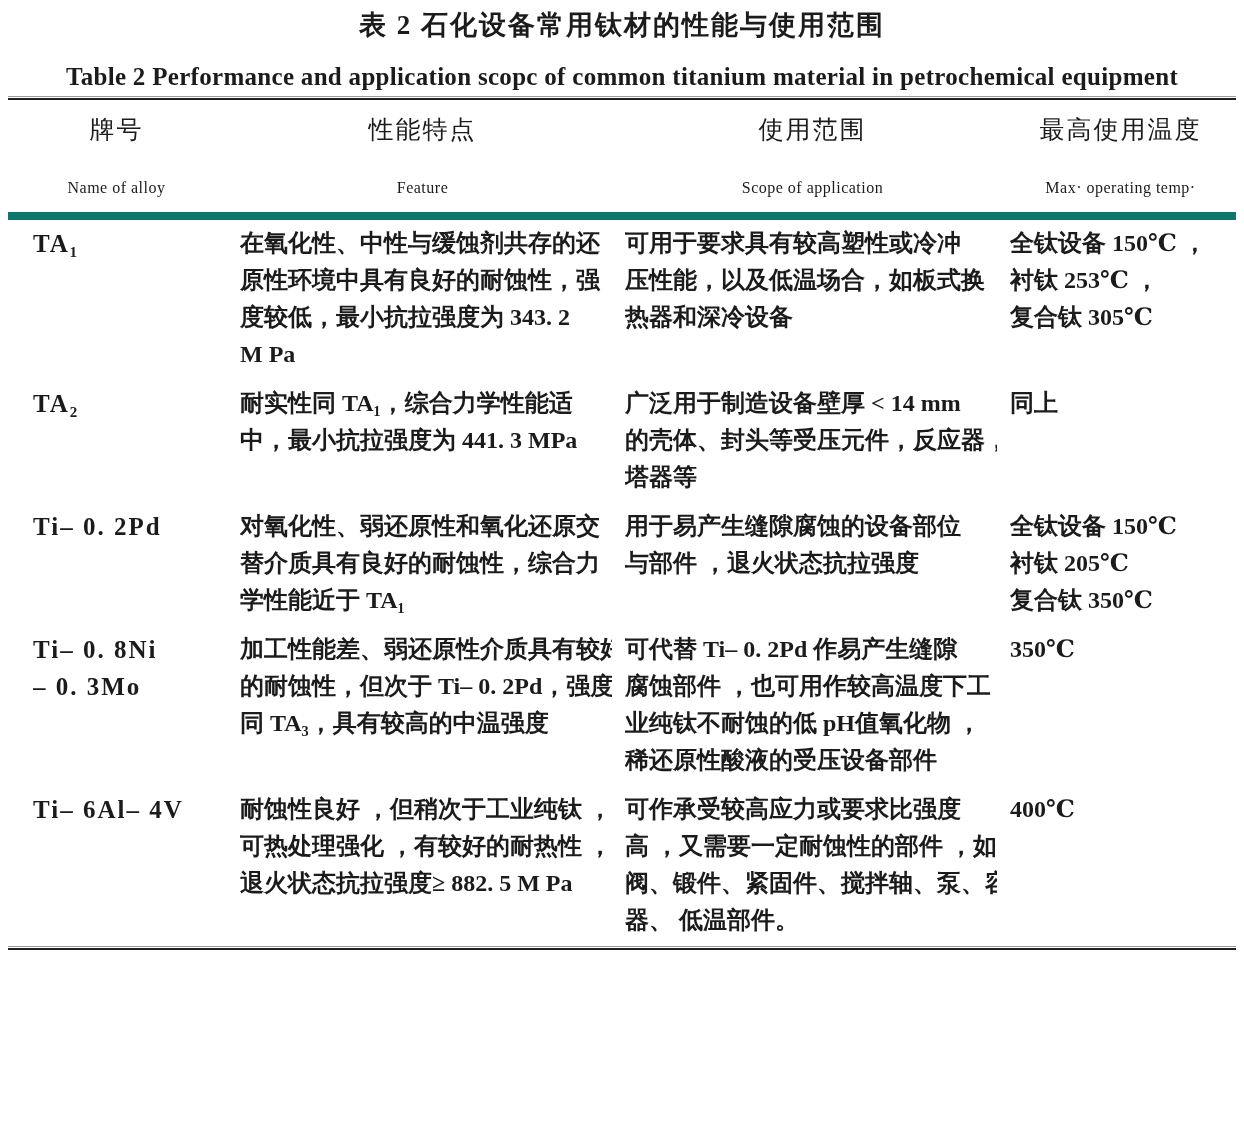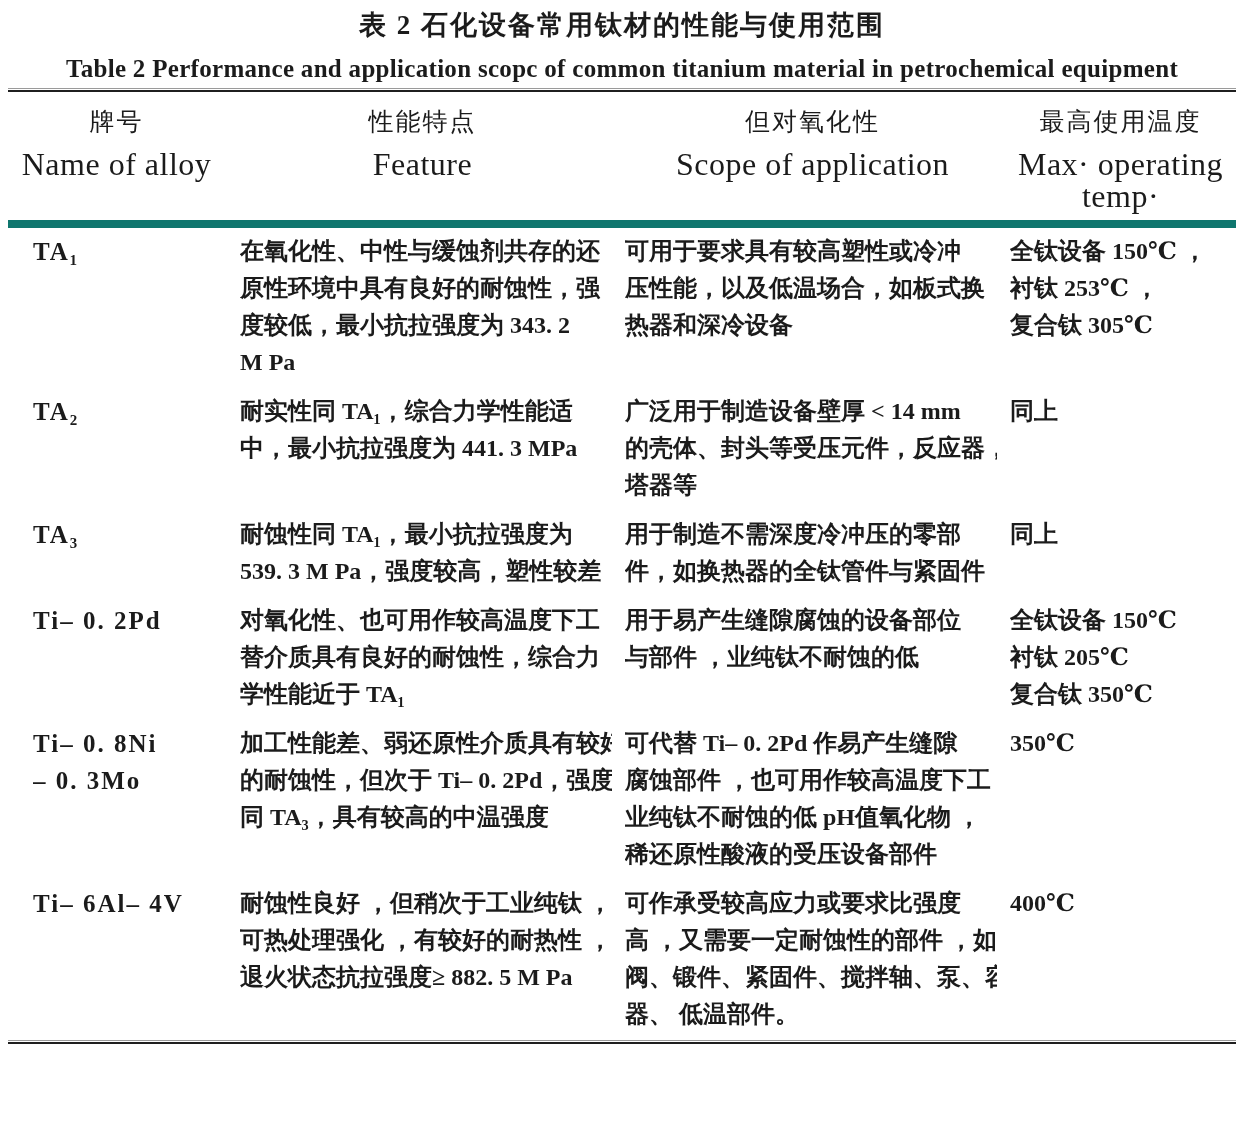--- a/index.html
+++ b/index.html
@@ -18,21 +18,21 @@
     font-size: 27px;
     line-height: 34px;
     padding-top: 8px;
     letter-spacing: 2px;
   }
   .title-en {
     text-align: center;
     font-weight: 700;
     font-size: 25px;
     line-height: 30px;
-    margin-top: 12px;
+    margin-top: 20px;
     letter-spacing: 0.3px;
   }
   .rule {
     margin: 0 8px;
     height: 1px;
     border-top: 1px solid #9a9a9a;
     border-bottom: 2px solid #1f1f1f;
     background: transparent;
   }
   .rule-top { margin-top: 4px; }
@@ -44,21 +44,21 @@
     table-layout: fixed;
   }
   thead th {
     font-weight: 400;
     text-align: center;
     vertical-align: top;
     padding: 12px 0 8px 0;
     border-bottom: 8px solid #0f766e;
   }
   .h-zh { font-size: 25px; line-height: 36px; letter-spacing: 2px; }
-  .h-en { font-size: 32px; line-height: 32px; margin-top: 8px; letter-spacing: 0.5px; }
+  .h-en { font-size: 16px; line-height: 32px; margin-top: 24px; letter-spacing: 0.5px; }
   tbody td {
     vertical-align: top;
     padding: 5px 8px 7px 5px;
     font-size: 24px;
     line-height: 37px;
   }
   td.name-cell   { padding-left: 25px; font-size: 25px; letter-spacing: 2px; }
   td.feature-cell{ padding-left: 15px; }
   td.scope-cell  { padding-left: 5px; margin-left: 43px; }
   td.temp-cell   { padding-left: 5px; }
@@ -85,21 +85,21 @@
       <tr>
         <th>
           <div class="h-zh">牌号</div>
           <div class="h-en">Name of alloy</div>
         </th>
         <th>
           <div class="h-zh">性能特点</div>
           <div class="h-en">Feature</div>
         </th>
         <th>
-          <div class="h-zh">但对氧化性</div>
+          <div class="h-zh">使用范围</div>
           <div class="h-en">Scope of application</div>
         </th>
         <th>
           <div class="h-zh">最高使用温度</div>
           <div class="h-en">Max· operating temp·</div>
         </th>
       </tr>
     </thead>
     <tbody>
         <tr>
@@ -135,46 +135,30 @@
             <div class="cell-line">广泛用于制造设备壁厚 &lt; 14 mm</div>
             <div class="cell-line">的壳体、封头等受压元件，反应器，</div>
             <div class="cell-line">塔器等</div>
           </td>
           <td class="temp-cell">
             <div class="cell-line">同上</div>
           </td>
         </tr>
         <tr>
           <td class="name-cell">
-            <div class="cell-line">TA₃</div>
-          </td>
-          <td class="feature-cell">
-            <div class="cell-line">耐蚀性同 TA₁，最小抗拉强度为</div>
-            <div class="cell-line">539. 3 M Pa，强度较高，塑性较差</div>
-          </td>
-          <td class="scope-cell">
-            <div class="cell-line">用于制造不需深度冷冲压的零部</div>
-            <div class="cell-line">件，如换热器的全钛管件与紧固件</div>
-          </td>
-          <td class="temp-cell">
-            <div class="cell-line">同上</div>
-          </td>
-        </tr>
-        <tr>
-          <td class="name-cell">
             <div class="cell-line">Ti– 0. 2Pd</div>
           </td>
           <td class="feature-cell">
-            <div class="cell-line">对氧化性、也可用作较高温度下工</div>
+            <div class="cell-line">对氧化性、弱还原性和氧化还原交</div>
             <div class="cell-line">替介质具有良好的耐蚀性，综合力</div>
             <div class="cell-line">学性能近于 TA₁</div>
           </td>
           <td class="scope-cell">
             <div class="cell-line">用于易产生缝隙腐蚀的设备部位</div>
-            <div class="cell-line">与部件 ，业纯钛不耐蚀的低</div>
+            <div class="cell-line">与部件 ，退火状态抗拉强度</div>
           </td>
           <td class="temp-cell">
             <div class="cell-line">全钛设备 150℃</div>
             <div class="cell-line">衬钛 205℃</div>
             <div class="cell-line">复合钛 350℃</div>
           </td>
         </tr>
         <tr>
           <td class="name-cell">
             <div class="cell-line">Ti– 0. 8Ni</div>

